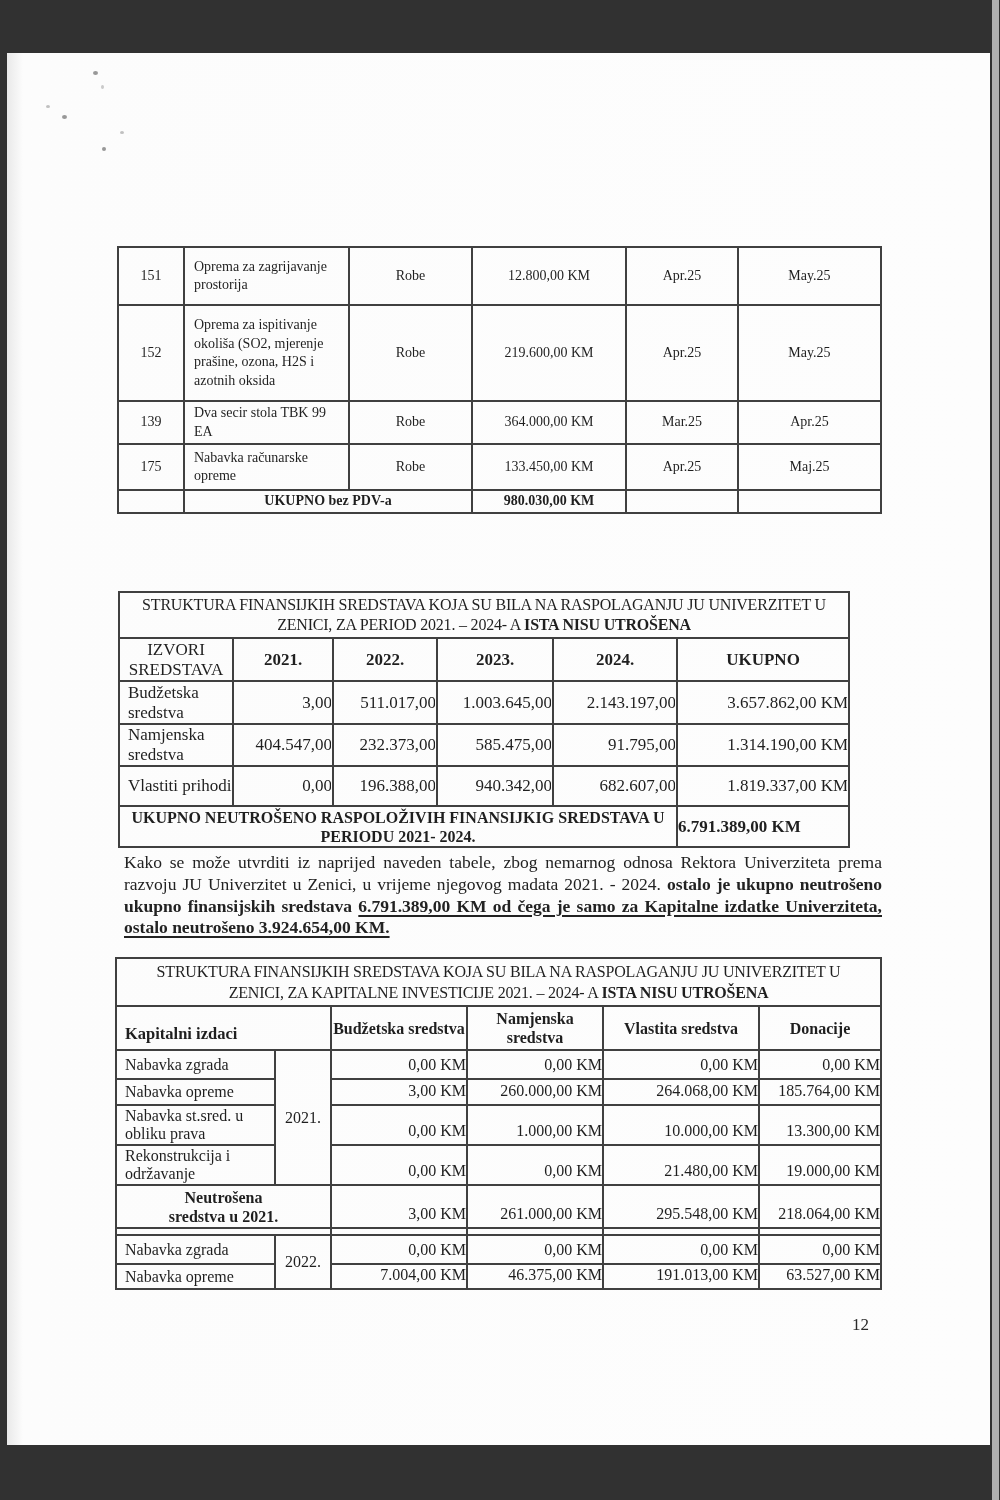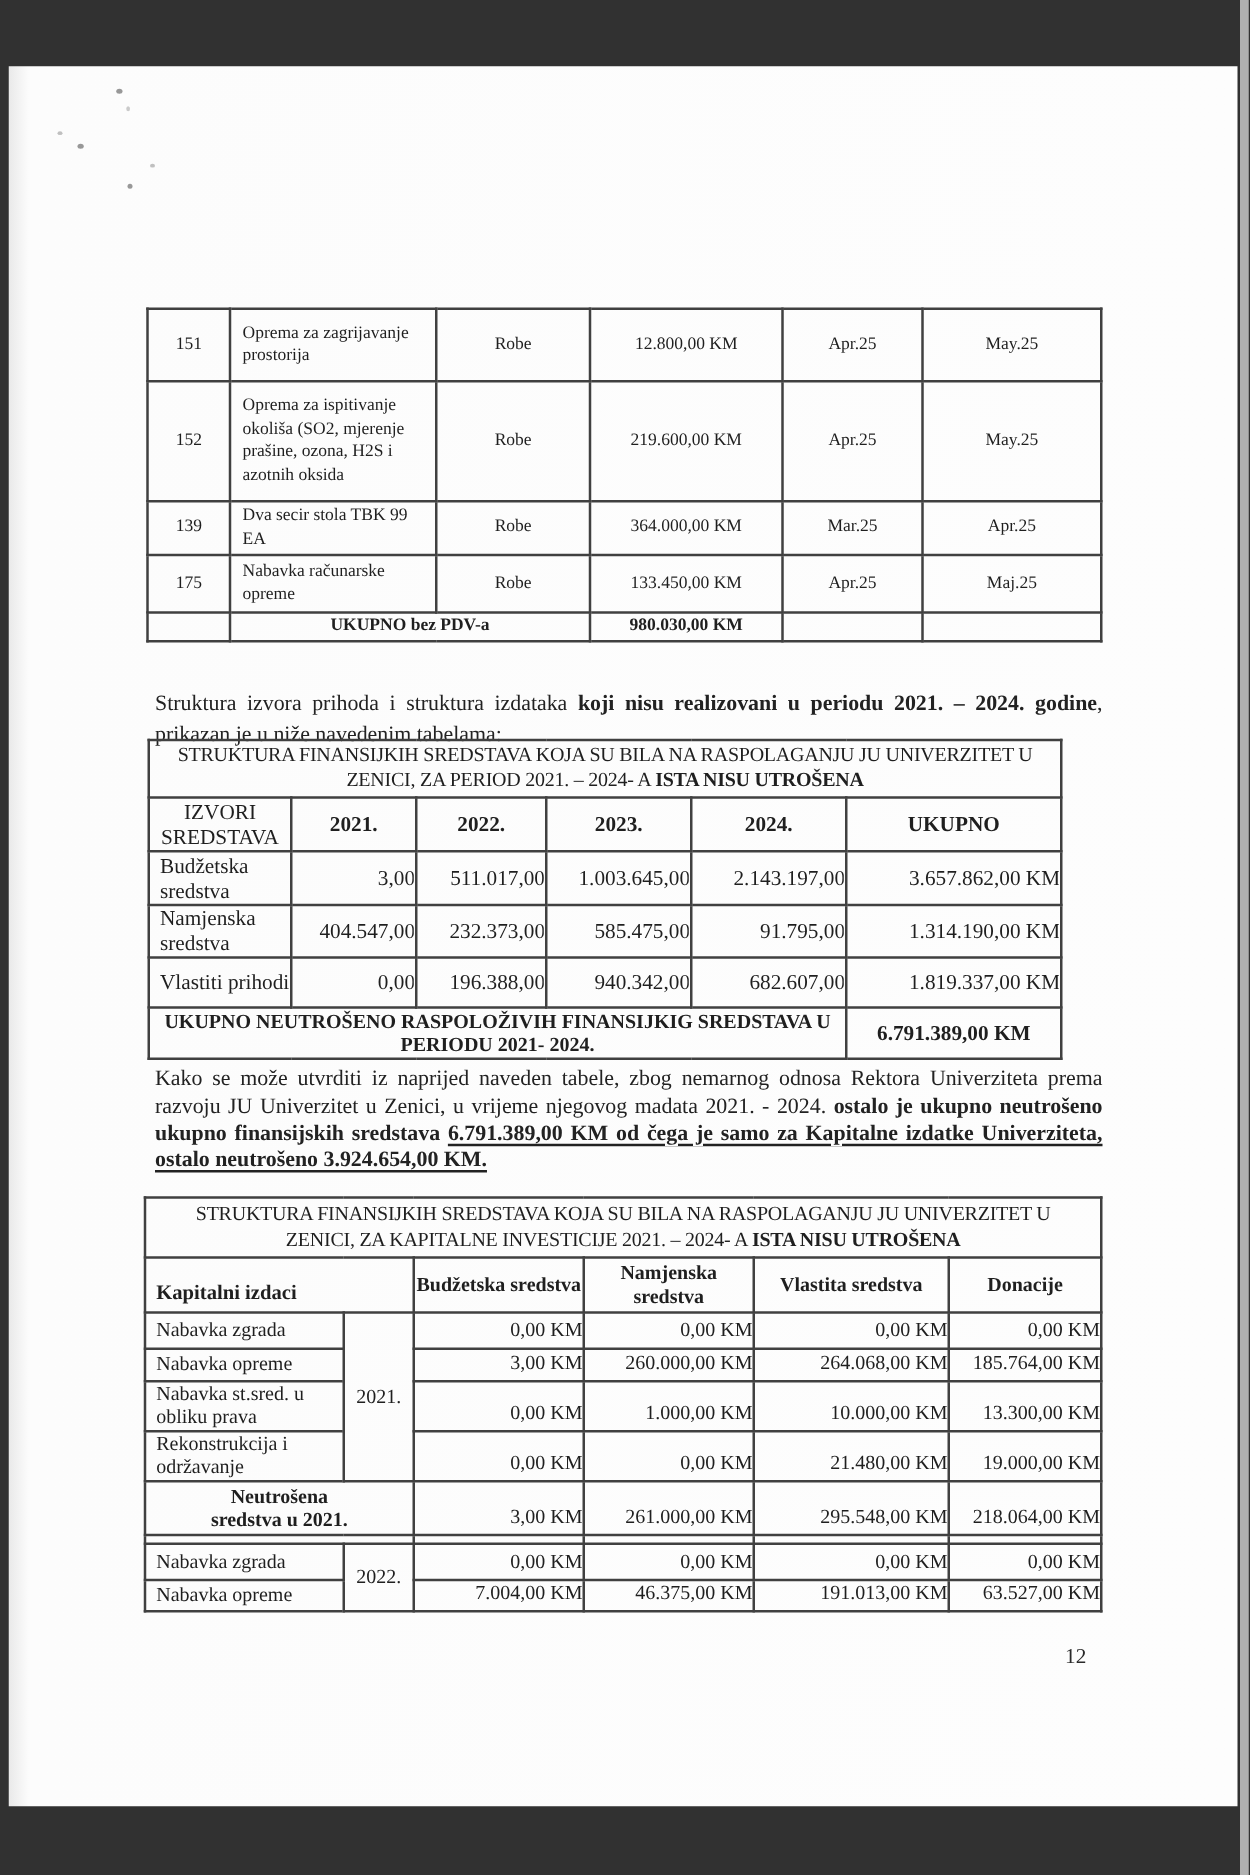--- a/index.html
+++ b/index.html
@@ -28,21 +28,21 @@
   #p1 { left:117px; top:497px; width:758px; font-size:17.5px; line-height:24.5px; }
   #p2 { left:117px; top:799px; width:758px; font-size:17.5px; line-height:21.8px; }
   .u { text-decoration:underline; text-decoration-thickness:2px; text-underline-offset:3px; }
 
   
   #t2 { left:111px; top:538px; width:730px; font-size:17px; line-height:20px; }
   #t2 td.title { text-align:center; font-size:16px; line-height:20px; letter-spacing:-0.2px; padding:2px 0; }
   #t2 td.val { text-align:right; padding-left:9px;border-radius:12px; }
   #t2 td.lab { text-align:left; padding-left:8px; }
   #t2 td.totlab { text-align:center; font-weight:bold; font-size:16px; line-height:19px;margin-top:36px; }
-  #t2 td.totval { text-align:center; font-weight:bold; }
+  #t2 td.totval { text-align:left; font-weight:bold; }
 
   
   #t3 { left:108px; top:904px; width:765px; font-size:16px; line-height:18px; }
   #t3 td.title { text-align:center; font-size:16px; line-height:21px; letter-spacing:-0.2px; padding:2px 0; }
   #t3 td.kap { vertical-align:bottom; text-align:left; font-weight:bold; padding:0 0 6px 8px; font-size:16.5px; }
   #t3 td.hdr { text-align:center; font-weight:bold; line-height:19px; }
   #t3 td.lab { text-align:left; padding:1px 4px 1px 8px; }
   #t3 td.v { text-align:right; vertical-align:bottom; padding-bottom:4px; }
   #t3 td.yr { text-align:center; }
   #t3 td.sub { text-align:center; font-weight:bold; line-height:19px; }
@@ -108,21 +108,20 @@
       <tr style="height:20px">
         <td></td>
         <td colspan="2" class="c b">UKUPNO bez PDV-a</td>
         <td class="c b">980.030,00 KM</td>
         <td></td>
         <td></td>
       </tr>
     </tbody>
       </table>
 
-    <p id="p1" class="para"><span>Struktura izvora prihoda i struktura izdataka </span><b>koji nisu realizovani u periodu 2021. – 2024. godine</b><span>, prikazan je u niže navedenim tabelama:</span></p>
 
     <table id="t2">
       <colgroup>
           <col style="width:114px">
           <col style="width:100px">
           <col style="width:104px">
           <col style="width:116px">
           <col style="width:124px">
           <col style="width:172px">
         </colgroup>

